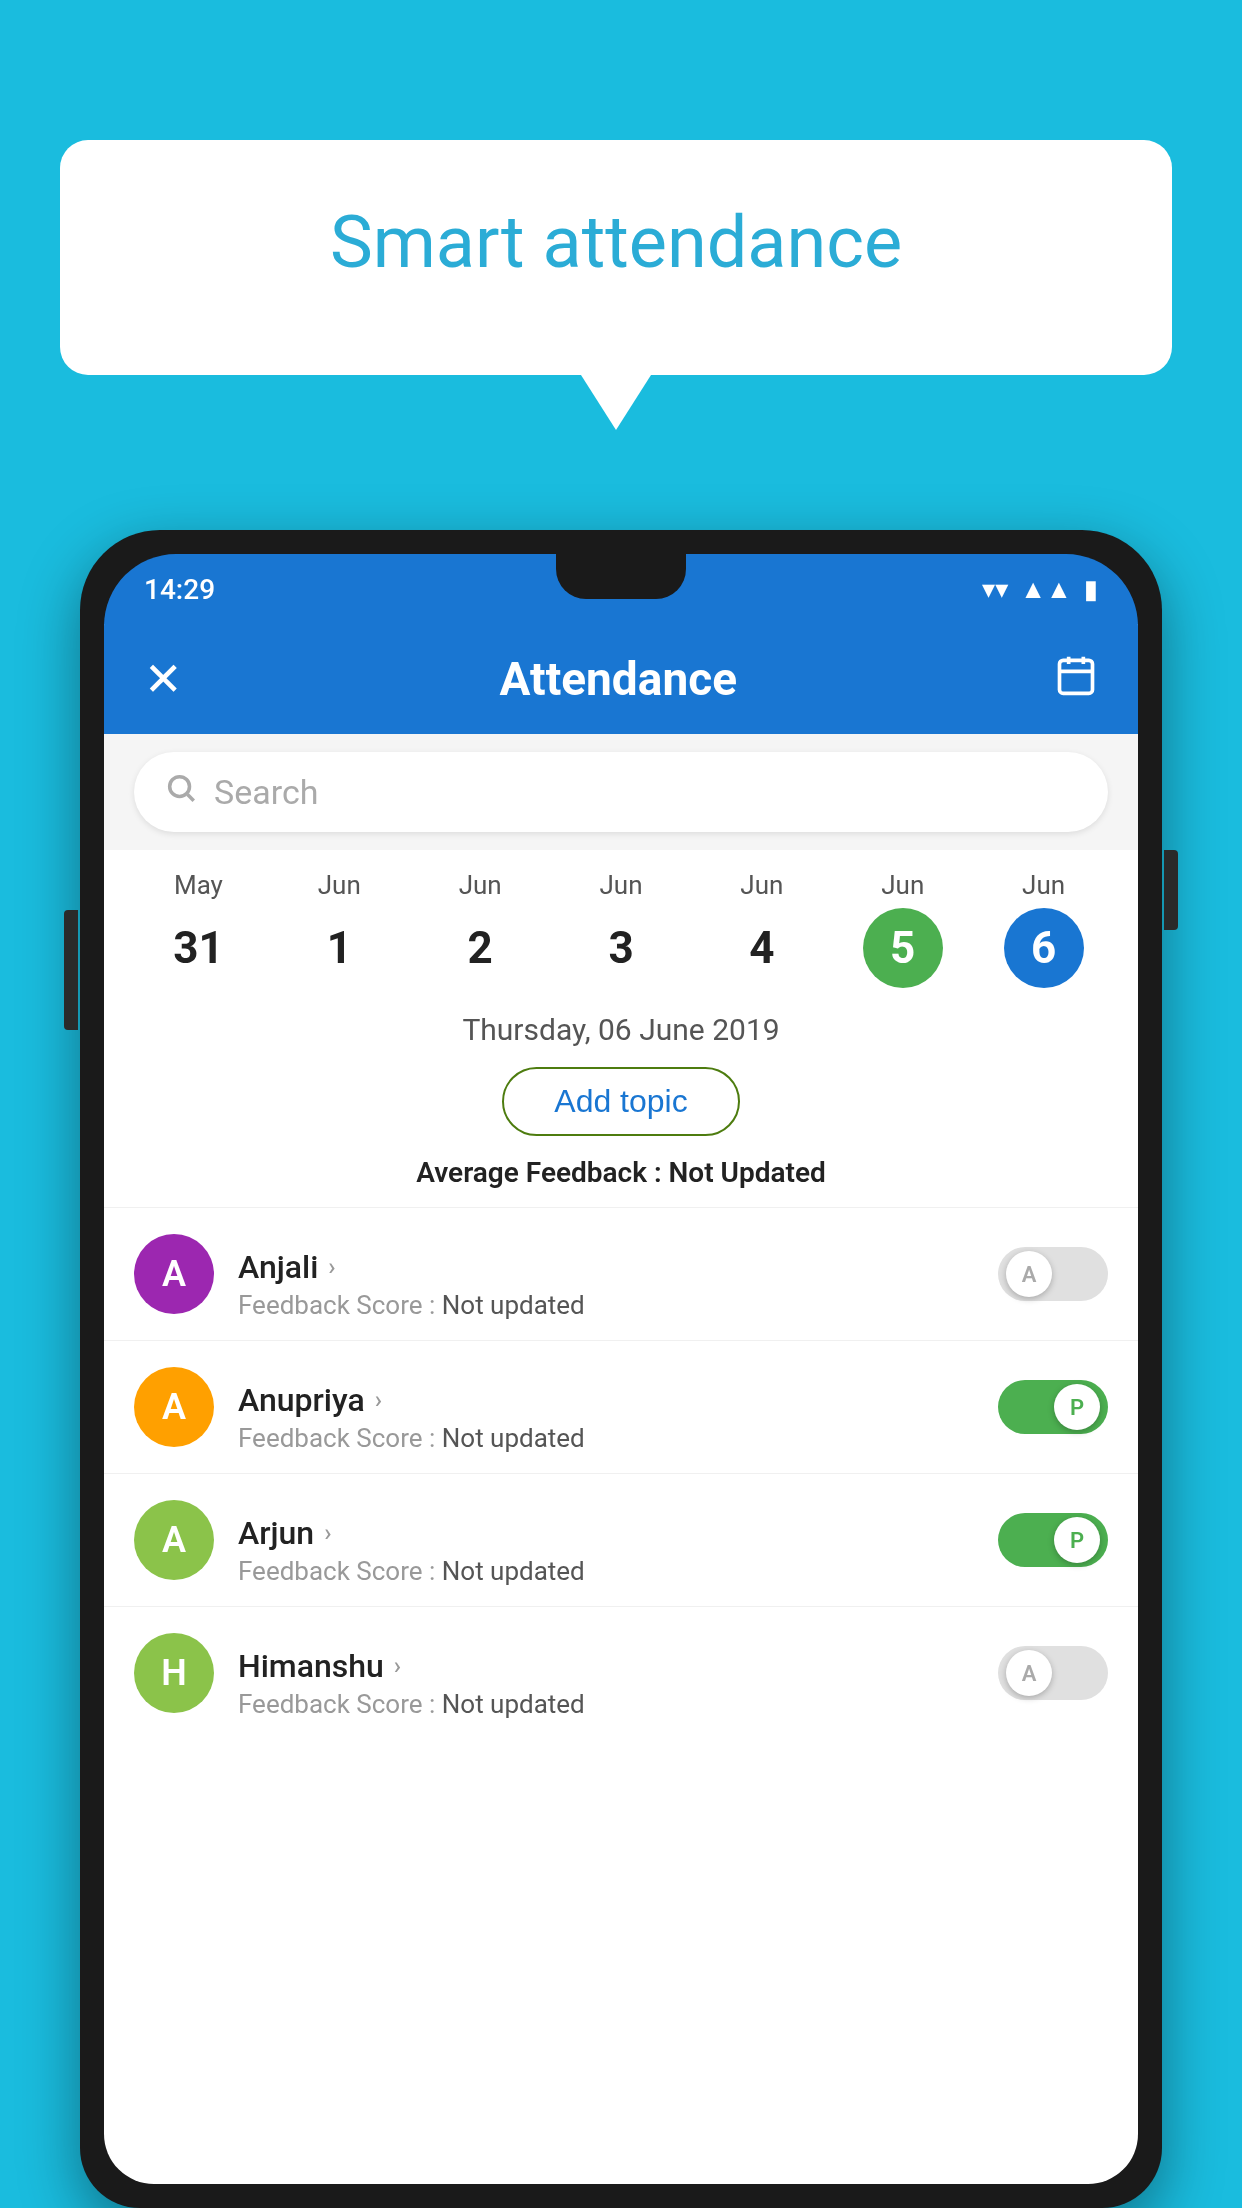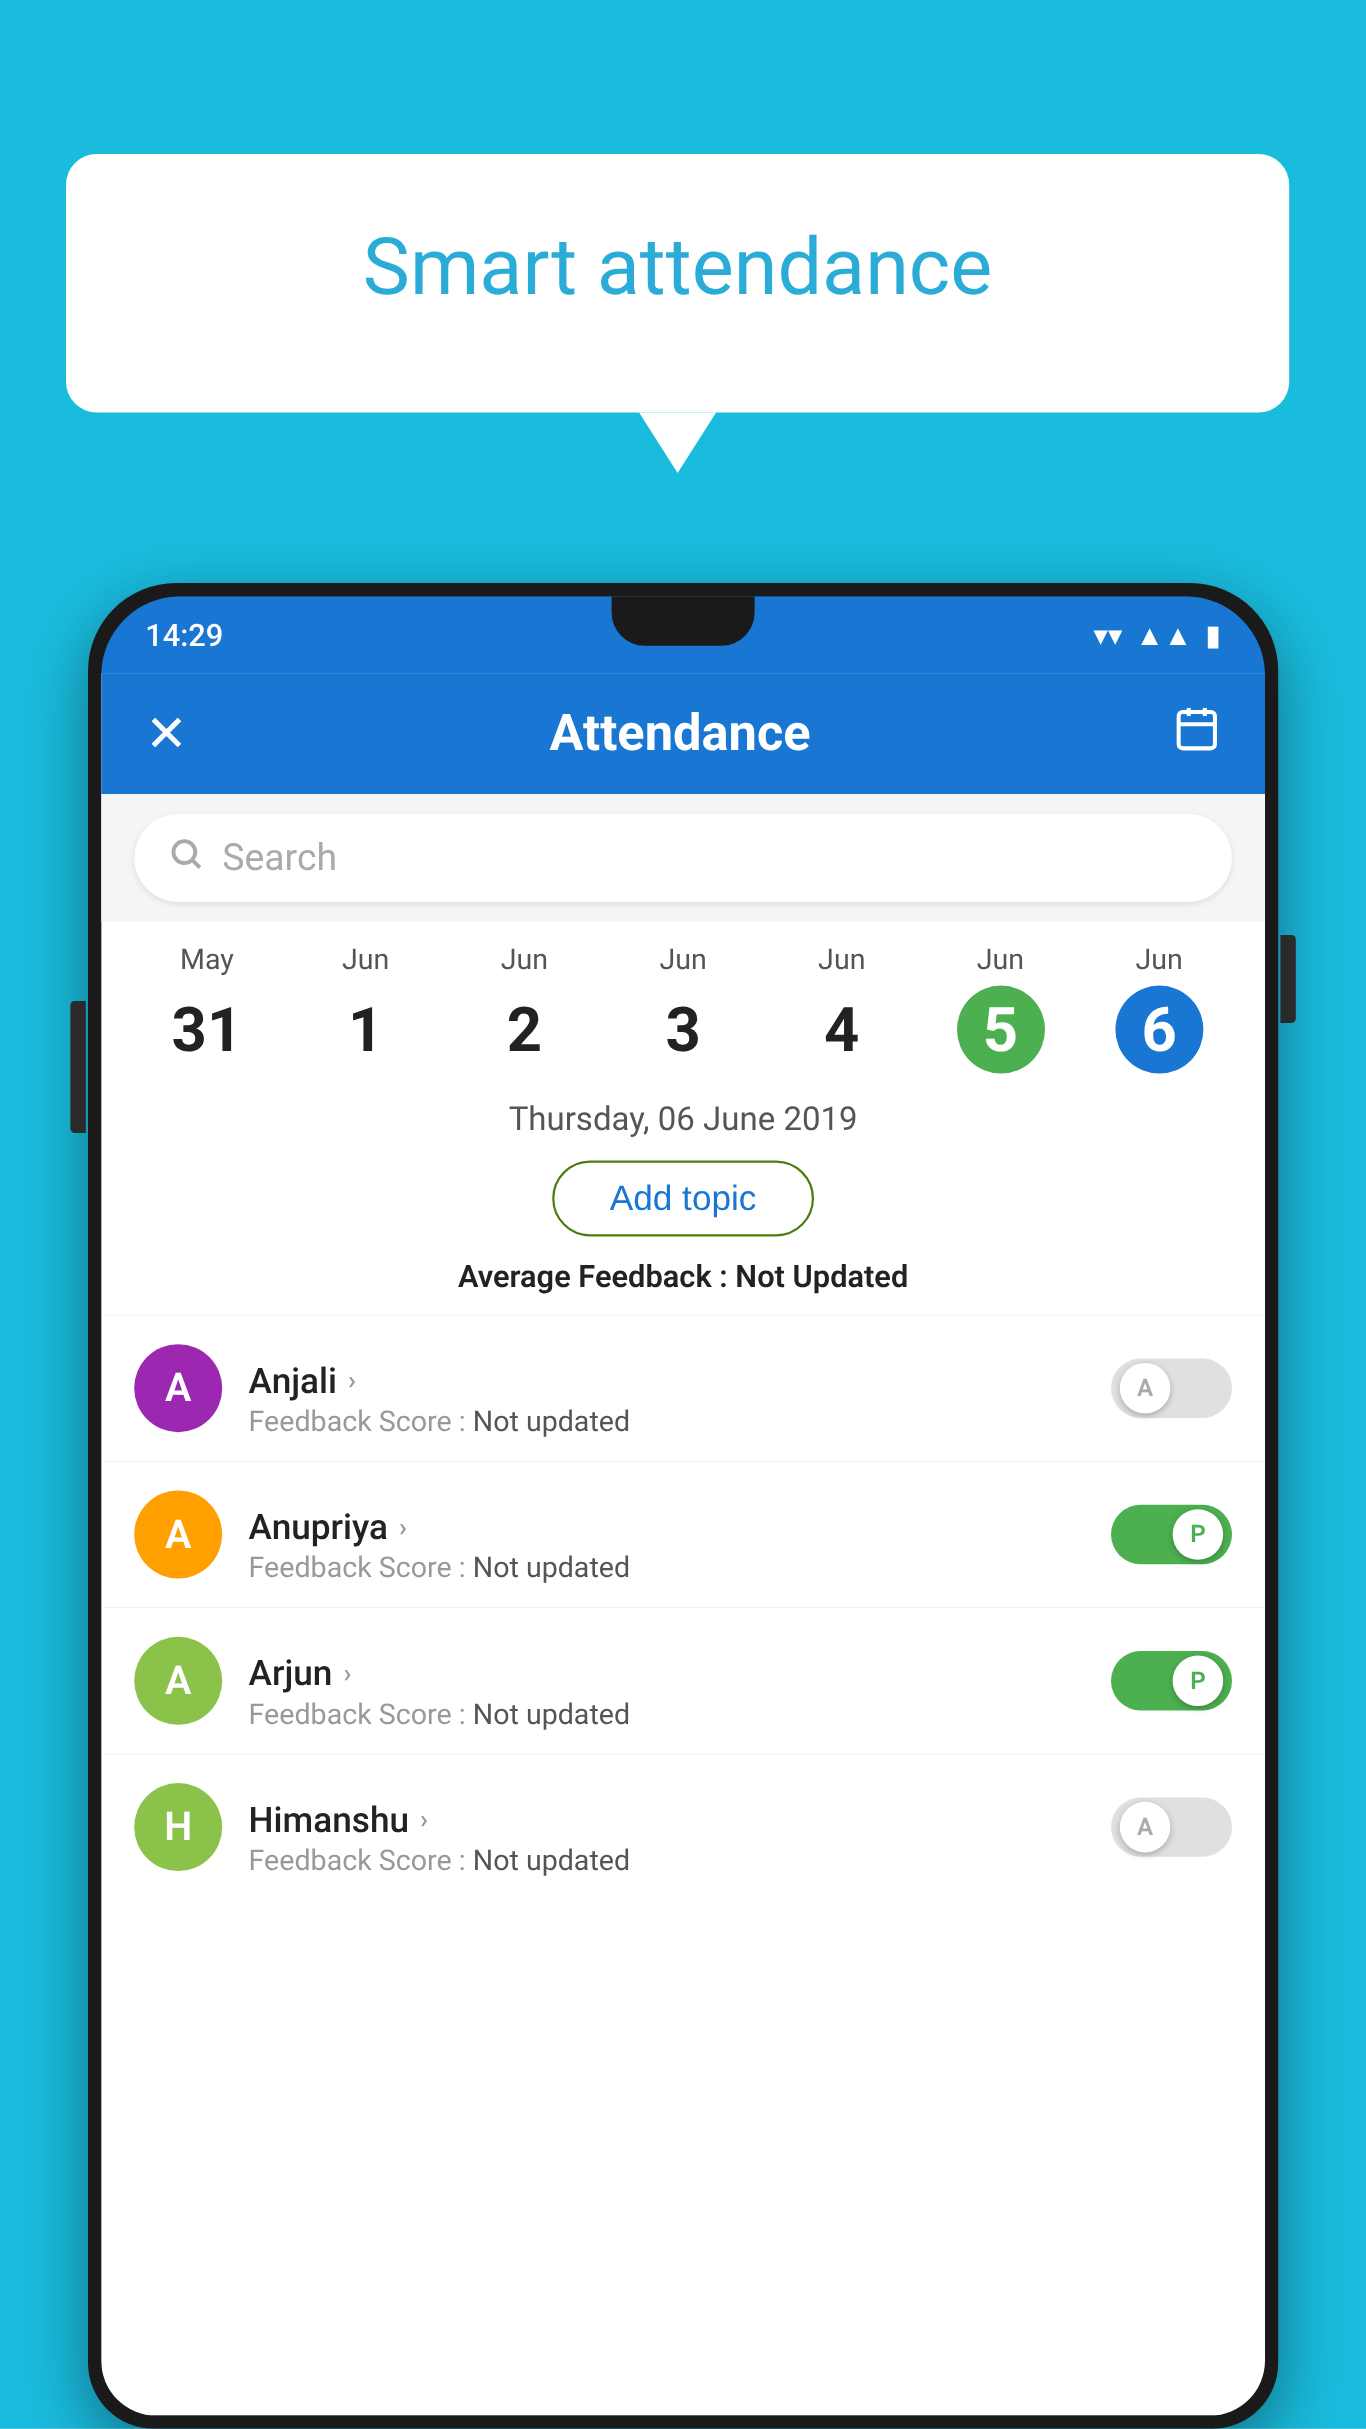--- a/index.html
+++ b/index.html
@@ -57,21 +57,21 @@
 
     
     .phone-frame {
       position: absolute;
       top: 530px;
       left: 80px;
       right: 80px;
       bottom: 0;
       background: #1a1a1a;
       border-radius: 80px 80px 60px 60px;
-      padding: 12px;
+      padding: 24px;
       box-shadow: 0 20px 60px rgba(0,0,0,0.4);
     }
 
     .phone-inner {
       background: #1a1a1a;
       border-radius: 72px 72px 50px 50px;
       overflow: hidden;
       height: 100%;
       position: relative;
     }
@@ -192,21 +192,21 @@
       gap: 8px;
     }
 
     .cal-month {
       font-size: 26px;
       color: #555;
       font-weight: 400;
     }
 
     .cal-date {
-      font-size: 56px;
+      font-size: 44px;
       font-weight: 700;
       color: #222;
       width: 80px;
       height: 80px;
       display: flex;
       align-items: center;
       justify-content: center;
       border-radius: 50%;
     }
 

